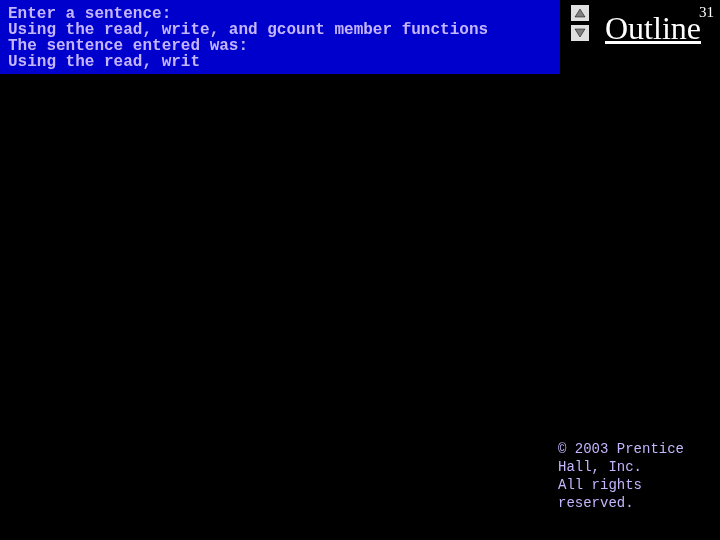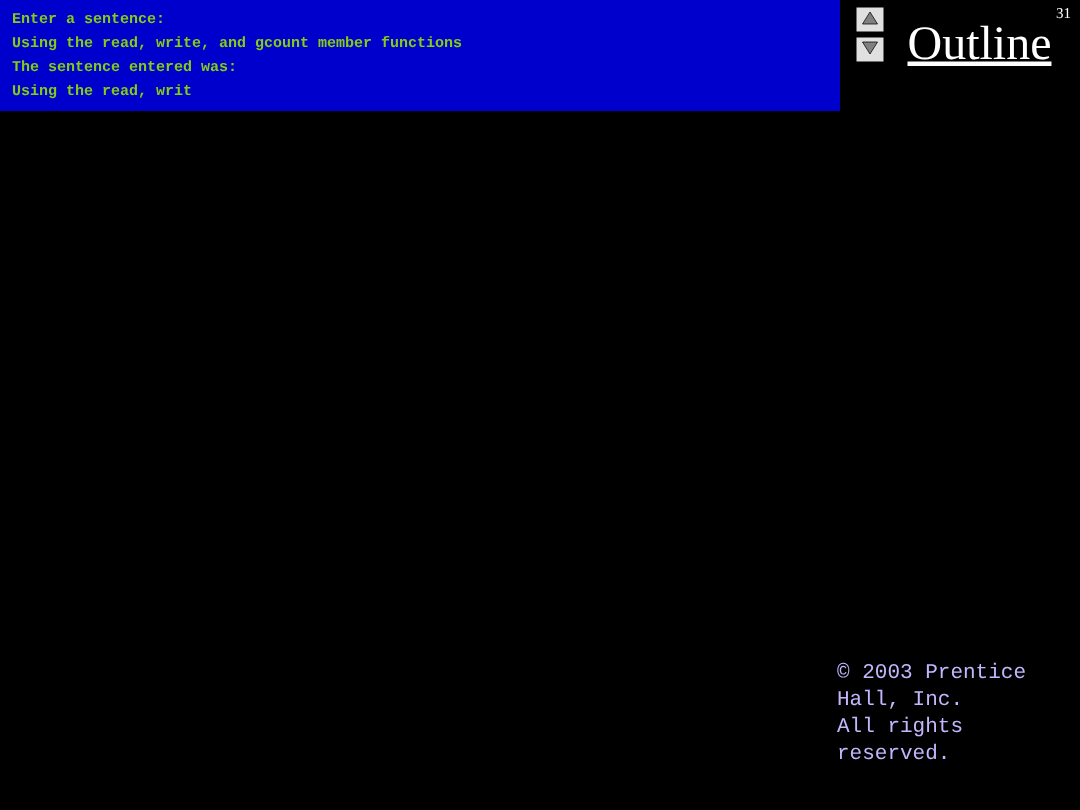--- a/index.html
+++ b/index.html
@@ -1,24 +1,24 @@
 <!DOCTYPE html>
 <html><head>
 <meta charset="utf-8">
 <style>
   * { margin: 0; padding: 0; box-sizing: border-box; }
   html, body { width: 720px; height: 540px; background: #000; font-family: "Times New Roman", serif; overflow: hidden; }
   .slide { position: relative; width: 720px; height: 540px; background: #000; }
   .console { position: absolute; left: 0; top: 0; width: 560px; height: 74px; background: #0000cc; padding: 6px 8px; }
-  .console pre { font-family: "Courier New", monospace; font-size: 10px; font-weight: bold; color: #84cc16; line-height: 16px; white-space: pre; }
+  .console pre { font-family: "Courier New", monospace; font-size: 16px; font-weight: bold; color: #c4b5fd; line-height: 16px; white-space: pre; }
   .nav { position: absolute; top: 4px; left: 570px; width: 20px; }
   .nav-btn { width: 20px; height: 18px; border: 1px solid #000; background: #e0e0e0; display: flex; align-items: center; justify-content: center; margin-bottom: 2px; cursor: pointer; }
   .nav-btn svg { width: 12px; height: 10px; }
   .outline { position: absolute; top: 10px; left: 605px; color: #fff; font-size: 32px; text-decoration: underline; }
-  .pagenum { position: absolute; top: 4px; right: 6px; color: #fff; font-size: 10px; }
+  .pagenum { position: absolute; top: 4px; right: 6px; color: #fff; font-size: 15px; }
   .figlabel { position: absolute; top: 240px; left: 560px; color: #fff; font-size: 15px; font-weight: bold; line-height: 20px; }
   .copyright { position: absolute; bottom: 28px; left: 558px; color: #c4b5fd; font-size: 14px; line-height: 18px; font-family: Liberation Mono, monospace; }
 </style>
 </head>
 <body>
 
 <div class="slide">
 
   <div class="console">
     <pre><span>Enter a sentence:</span>

